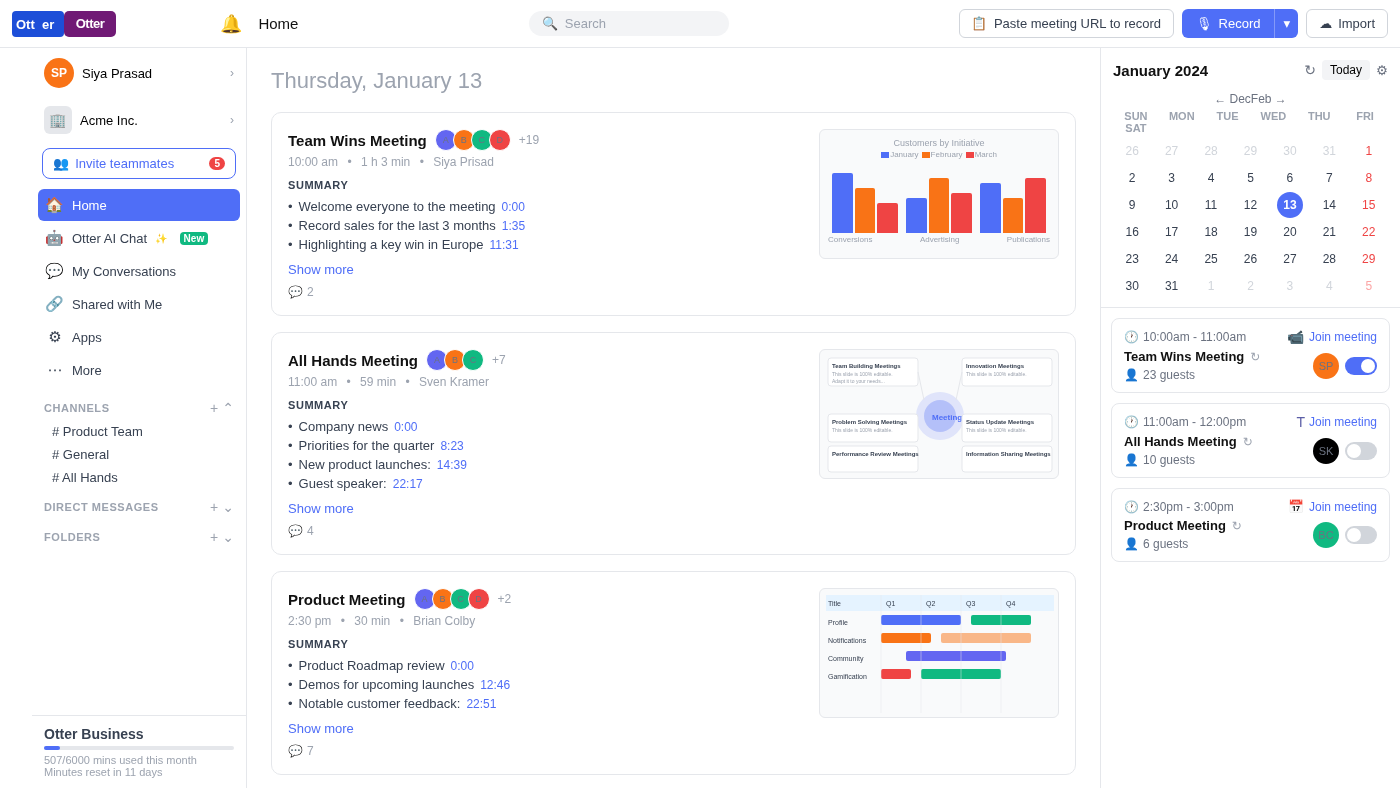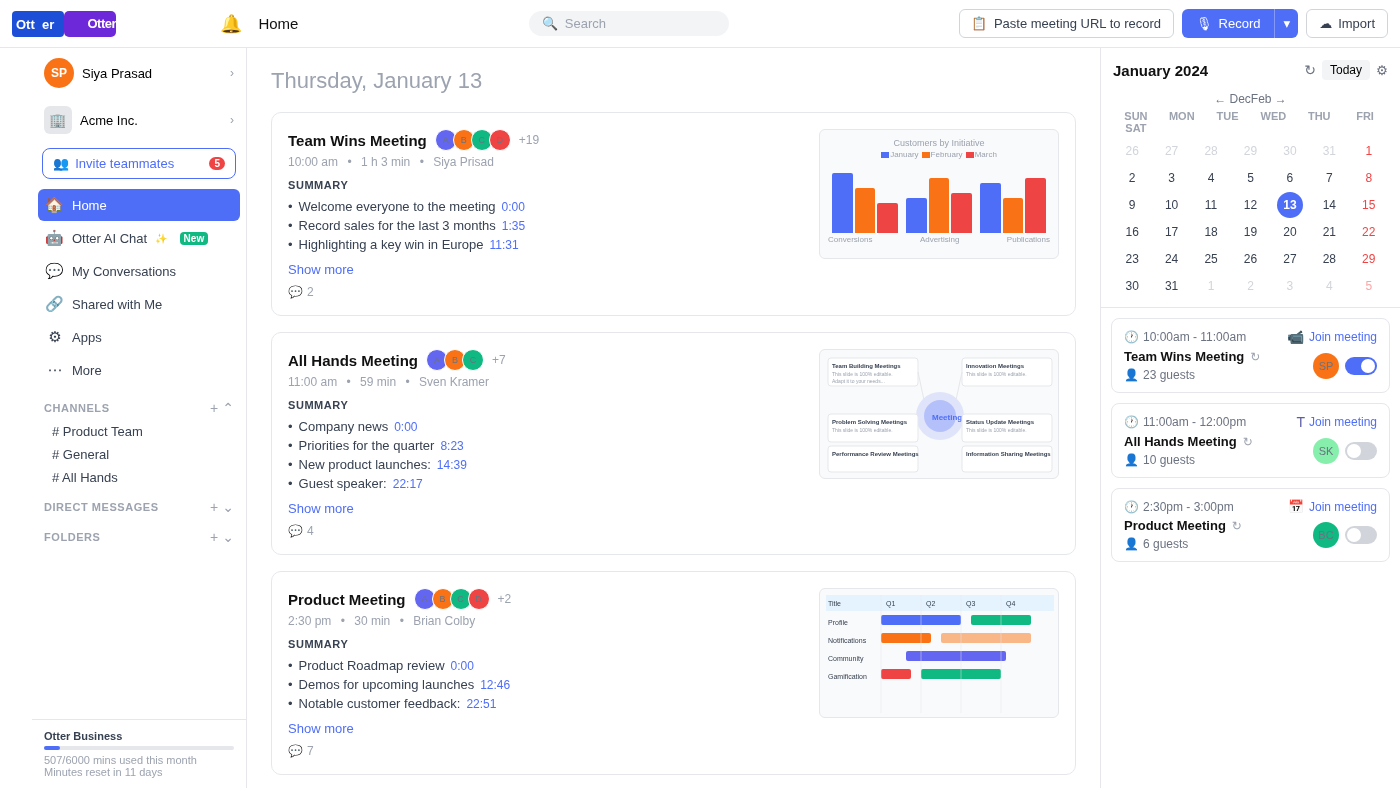--- a/index.html
+++ b/index.html
@@ -40,21 +40,21 @@
     .nav-badge-new { background: #10b981; color: #fff; border-radius: 4px; font-size: 10px; padding: 1px 4px; font-weight: 600; margin-left: 4px; }
     .sidebar-section { padding: 10px 12px 4px; }
     .sidebar-section-header { display: flex; align-items: center; justify-content: space-between; color: #9ca3af; font-size: 11px; font-weight: 600; letter-spacing: 0.05em; margin-bottom: 4px; }
     .sidebar-section-controls { display: flex; align-items: center; gap: 4px; }
     .sidebar-channel { display: flex; align-items: flex-end; padding: 4px 8px; cursor: pointer; font-size: 13px; color: #374151; border-radius: 4px; }
     .sidebar-dm-section { padding: 6px 12px 4px; }
     .sidebar-dm-header { display: flex; align-items: center; justify-content: space-between; color: #9ca3af; font-size: 11px; font-weight: 600; letter-spacing: 0.05em; margin-bottom: 4px; }
     .sidebar-folders { padding: 6px 12px 4px; }
     .sidebar-folders-header { display: flex; align-items: center; justify-content: space-between; color: #9ca3af; font-size: 11px; font-weight: 600; letter-spacing: 0.05em; }
     .sidebar-footer { margin-top: auto; padding: 10px 12px; border-top: 1px solid #e5e7eb; }
-    .otter-business-label { font-size: 11px; font-weight: 600; color: #374151; margin-bottom: 4px; }
+    .otter-business-label { font-size: 14px; font-weight: 600; color: #374151; margin-bottom: 4px; }
     .progress-bar-bg { background: #e5e7eb; border-radius: 4px; height: 4px; margin-bottom: 4px; }
     .progress-bar-fill { background: #4f6ef7; height: 4px; border-radius: 4px; }
     .footer-sub { font-size: 11px; color: #9ca3af; }
     .chevron-icon { font-size: 12px; color: #9ca3af; }
 
     
     .content-area { flex: 1; display: flex; overflow: hidden; }
 
     
     .main-feed { flex: 1; overflow-y: auto; padding: 20px 24px; }
@@ -132,21 +132,21 @@
 
       <text x="2" y="17" font-size="14" font-weight="700" fill="white" font-family="sans-serif">O</text>
       <text x="19" y="17" font-size="13" font-weight="700" fill="white" font-family="sans-serif">‥</text>
     </svg>
 
     <svg width="52" height="26" viewBox="0 0 52 26" style="position:absolute;">
       <rect width="52" height="26" rx="4" fill="#1d4ed8"></rect>
       <text x="4" y="18" font-size="13" font-weight="900" fill="white" font-family="sans-serif">Ott</text>
       <text x="30" y="18" font-size="13" font-weight="900" fill="white" font-family="sans-serif">er</text>
     </svg>
-    <div style="width:52px;height:26px;background:#6d28d9;border-radius:5px;display:flex;align-items:center;justify-content:flex-end;">
+    <div style="width:52px;height:26px;background:#701a75;border-radius:5px;display:flex;align-items:center;justify-content:center;">
       <span style="color:white;font-weight:900;font-size:13px;letter-spacing:-0.5px;">Otter</span>
     </div>
   </div>
   <button class="bell-btn">🔔</button>
   <span style="font-size:15px;font-weight:500;color:#111;margin-left:8px;">Home</span>
   <div style="flex:1"></div>
   <div class="search-bar">
     <span style="color:#9ca3af;">🔍</span>
     <span style="color:#9ca3af;font-size:13px;">Search</span>
   </div>
@@ -632,21 +632,21 @@
               <div style="display:flex;align-items:center;gap:6px;">
                 <span class="event-title">All Hands Meeting</span>
                 <span style="color:#9ca3af;font-size:12px;">↻</span>
               </div>
               <div class="event-guests">
                 <span>👤</span>
                 <span>10 guests</span>
               </div>
             </div>
             <div class="event-controls">
-              <div class="avatar" style="background:#86efac;width:26px;height:26px;font-size:11px;">SK</div>
+              <div class="avatar" style="background:#000000;width:26px;height:26px;font-size:11px;">SK</div>
               <div class="toggle-switch off">
                 <div class="toggle-knob"></div>
               </div>
             </div>
           </div>
         </div>
 
         <div class="schedule-event">
           <div class="event-time">
             <span>🕐</span>

